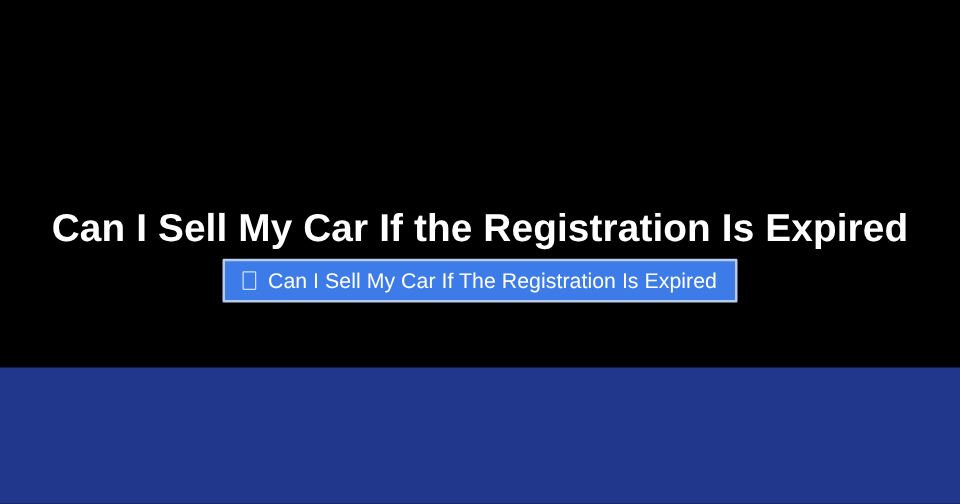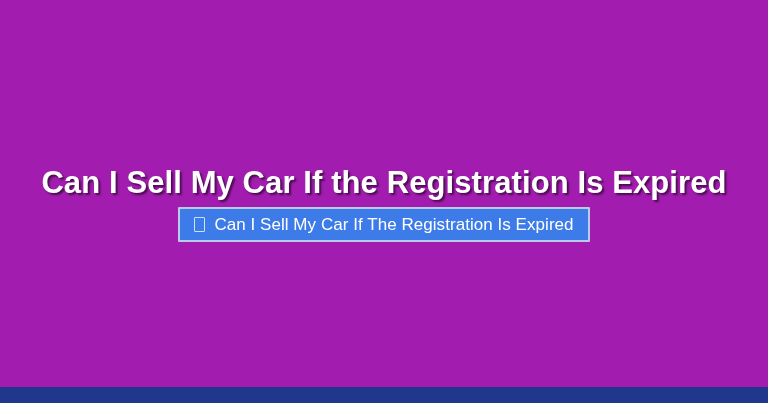--- a/index.html
+++ b/index.html
@@ -12,22 +12,22 @@
     width: 768px;
     height: 403px;
     overflow: hidden;
     font-family: "Liberation Sans", sans-serif;
     background: #21378c;
   }
 
   .page {
     position: relative;
     width: 768px;
-    height: 387px;
-    background: #a21caf;
+    height: 294px;
+    background: #000000;
     box-sizing: border-box;
   }
 
   
   .heading {
     position: absolute;
     left: 0;
     top: 142px;
     width: 768px;
     text-align: center;

